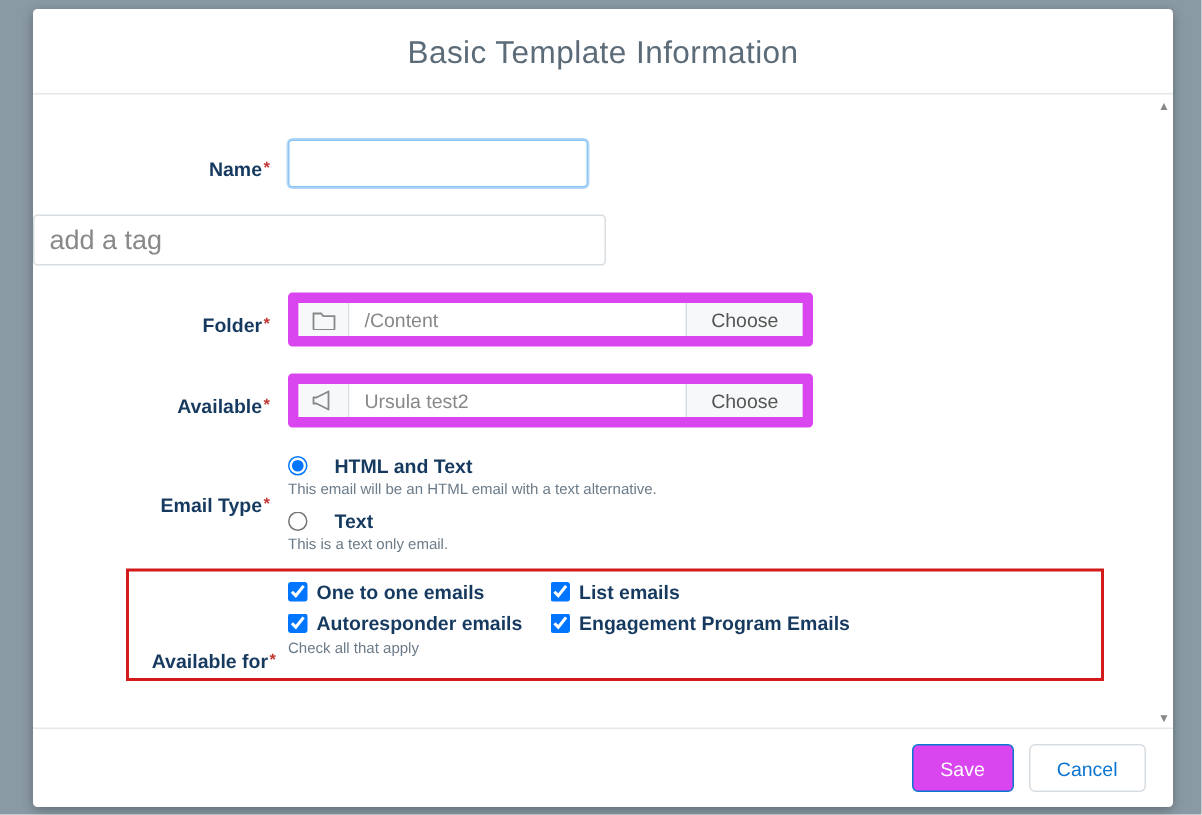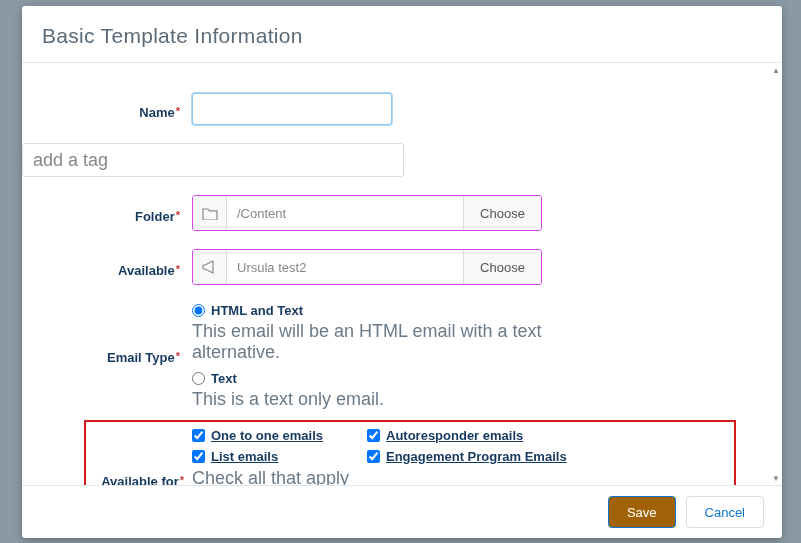--- a/index.html
+++ b/index.html
@@ -16,20 +16,21 @@
     left: 22px;
     width: 760px;
     height: 532px;
     background: #fff;
     border-radius: 3px;
     box-shadow: 0 2px 8px rgba(0,0,0,0.3);
     display: flex;
     flex-direction: column;
   }
   .modal-header {
+    text-align: center;
     padding: 18px 20px 14px;
     border-bottom: 1px solid #e5e8eb;
   }
   .modal-title {
     font-size: 21px;
     font-weight: 300;
     color: #5c6b78;
     letter-spacing: 0.3px;
   }
   .modal-body {
@@ -98,21 +99,21 @@
     border-radius: 3px;
     padding: 0 10px;
     font-size: 18px;
     color: #888;
     display: flex;
     align-items: center;
   }
   .input-group {
     display: flex;
     width: 350px;
-    border: 1px solid #d946ef;
+    border: 7px solid #d946ef;
     border-radius: 3px;
     overflow: hidden;
     height: 36px;
     align-items: stretch;
   }
   .input-icon-box {
     width: 34px;
     background: #f6f8f9;
     border-right: 1px solid #d8dde1;
     display: flex;
@@ -135,29 +136,29 @@
     display: flex;
     align-items: center;
     justify-content: center;
     font-size: 13px;
     color: #555;
     cursor: pointer;
   }
   .radio-row {
     display: flex;
     align-items: center;
-    gap: 6px;
+    gap: 18px;
     font-size: 13px;
     font-weight: 600;
     color: #163a5f;
     margin-bottom: 3px;
   }
   .radio-row input[type=radio] { margin: 0; }
   .help-text {
-    font-size: 18px;
+    font-size: 10px;
     color: #6b7b89;
     margin-bottom: 8px;
     margin-top: 1px;
   }
   .highlight-box {
     border: 2px solid #d31a1a;
     padding: 6px 8px 4px 8px;
     margin: 0 46px 0 62px;
   }
   .highlight-row {
@@ -180,21 +181,20 @@
     row-gap: 6px;
     margin-bottom: 4px;
   }
   .check-item {
     display: flex;
     align-items: center;
     gap: 6px;
     font-size: 13px;
     font-weight: 600;
     color: #163a5f;
-    text-decoration: underline;
   }
   .check-item input { margin: 0; }
   .modal-footer {
     border-top: 1px solid #e5e8eb;
     padding: 10px 18px;
     display: flex;
     justify-content: flex-end;
     gap: 10px;
   }
   .btn {
@@ -202,21 +202,21 @@
     padding: 0 18px;
     border-radius: 4px;
     font-size: 13px;
     cursor: pointer;
     display: flex;
     align-items: center;
     justify-content: center;
     border: 1px solid transparent;
   }
   .btn-primary {
-    background: #a16207;
+    background: #d946ef;
     color: #fff;
     border-color: #0c75d1;
   }
   .btn-default {
     background: #fff;
     color: #0c75d1;
     border-color: #d8dde1;
   }
   svg { display: block; }
 </style>
@@ -309,25 +309,25 @@
           <span>Available for</span><span class="req">*</span>
         </div>
         <div>
           <div class="checkbox-grid">
             <label class="check-item">
               <input type="checkbox" checked="" style="">
               <span>One to one emails</span>
             </label>
             <label class="check-item">
               <input type="checkbox" checked="" style="">
-              <span>Autoresponder emails</span>
+              <span>List emails</span>
             </label>
             <label class="check-item">
               <input type="checkbox" checked="" style="">
-              <span>List emails</span>
+              <span>Autoresponder emails</span>
             </label>
             <label class="check-item">
               <input type="checkbox" checked="" style="">
               <span>Engagement Program Emails</span>
             </label>
           </div>
           <div class="help-text" style="margin-bottom:2px;">Check all that apply</div>
         </div>
       </div>
     </div>

